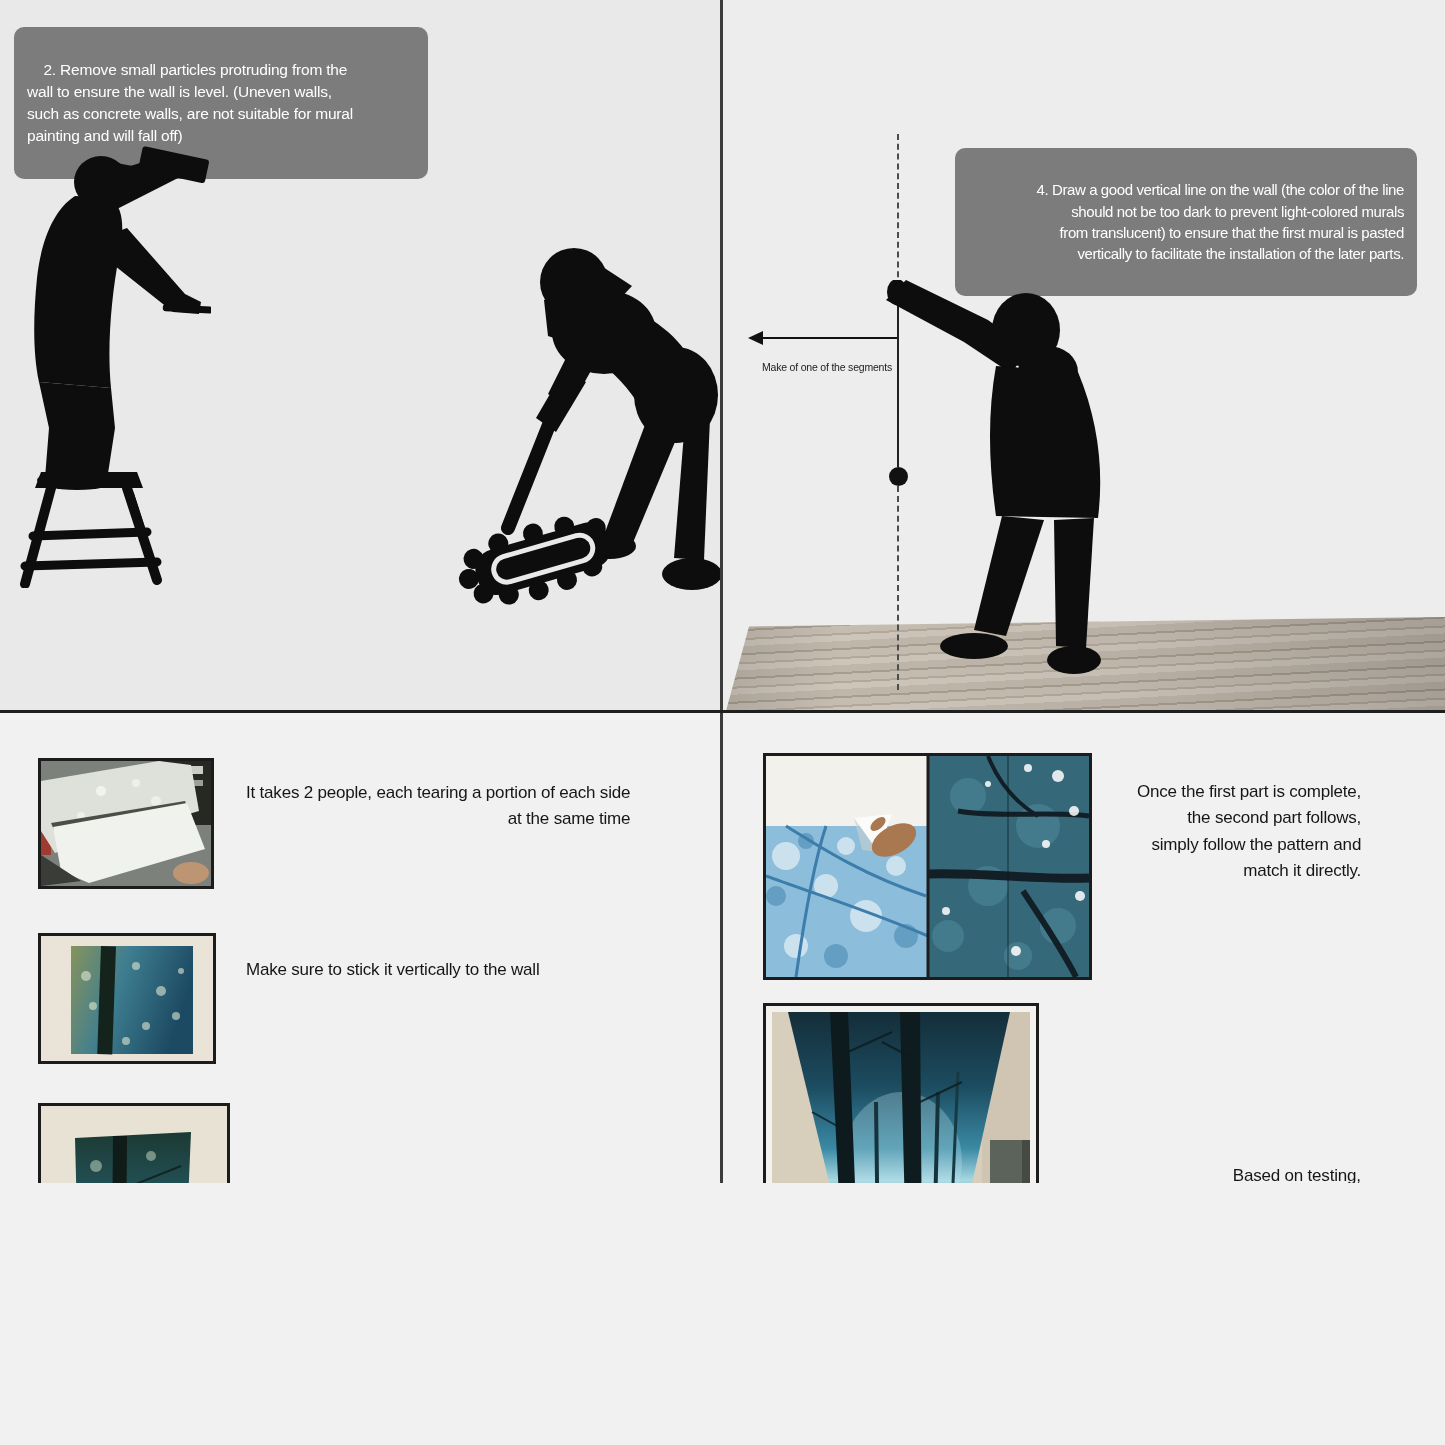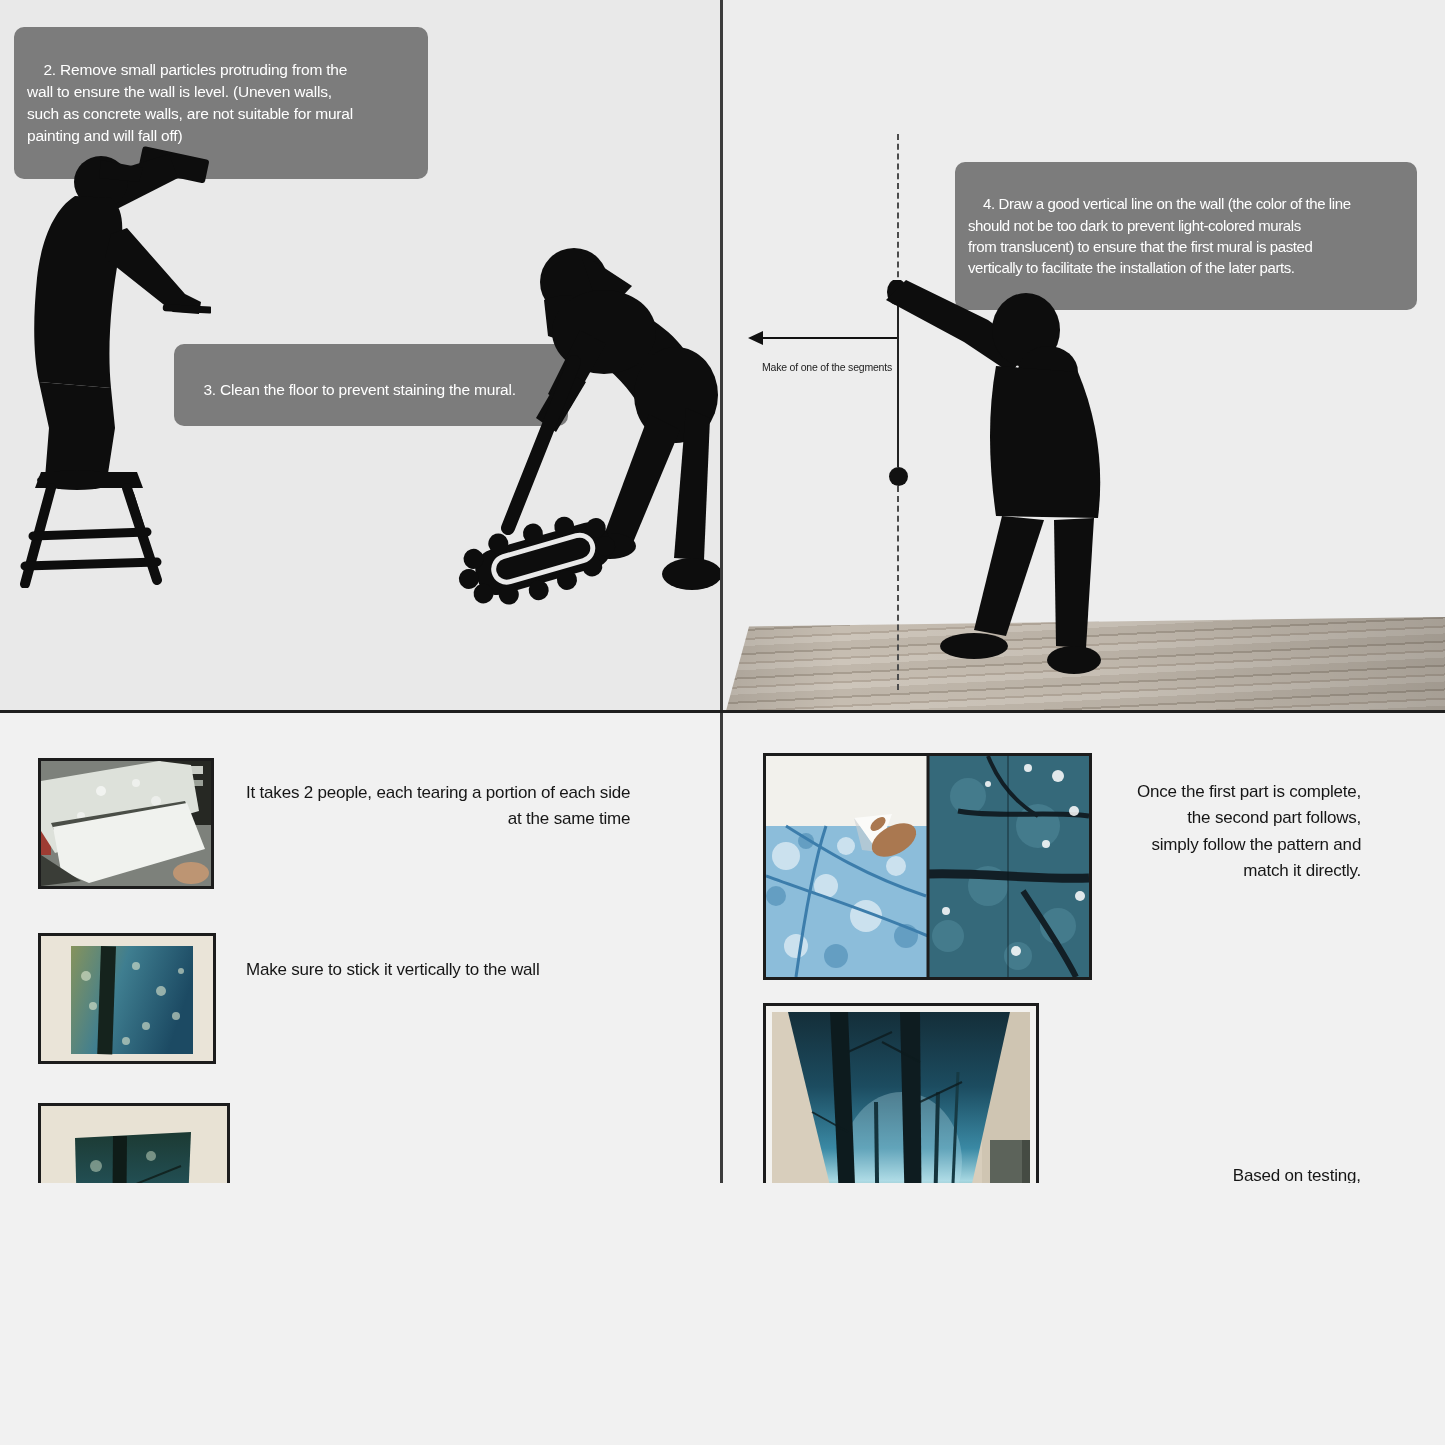--- a/index.html
+++ b/index.html
@@ -46,23 +46,20 @@
   <div class="abs q-bl"></div>
   <div class="abs q-br"></div>
 
   <div class="abs note" style="left:14px;top:27px;width:414px;box-sizing:border-box;">
     <span>2. Remove small particles protruding from the
 wall to ensure the wall is level. (Uneven walls,
 such as concrete walls, are not suitable for mural
 painting and will fall off)</span>
   </div>
 
-  <div class="abs note" style="left:174px;top:344px;width:394px;height:82px;box-sizing:border-box;padding-top:13px;">
-    <span>3. Clean the floor to prevent staining the mural.</span>
-  </div>
 
   <svg class="abs" style="left:15px;top:138px;" width="196" height="450" viewBox="0 0 196 450">
     <g class="sil">
       <rect x="128" y="8" width="68" height="24" rx="3" transform="rotate(12 128 8)"></rect>
       <polygon points="80,60 96,34 154,16 163,40 100,72"></polygon>
       <ellipse cx="86" cy="44" rx="27" ry="26"></ellipse>
       <polygon points="86,22 128,30 124,44 84,40"></polygon>
       <path d="M60 58 C38 72 26 104 22 140 C18 180 18 216 24 244 L96 250 C92 210 96 160 104 118 C110 88 108 70 96 60 Z"></path>
       <polygon points="96,96 112,90 170,156 186,164 184,176 158,174 90,120"></polygon>
       <rect x="148" y="166" width="50" height="7" rx="3" transform="rotate(3 148 166)"></rect>
@@ -107,21 +104,21 @@
           <circle cx="154" cy="324" r="10"></circle>
           <circle cx="150" cy="304" r="10"></circle>
         <circle cx="120" cy="294" r="10"></circle>
           <circle cx="88" cy="292" r="10"></circle>
           <circle cx="52" cy="292" r="10"></circle>
       </g>
       <rect x="40" y="306" width="102" height="26" rx="13" fill="none" stroke="#e9e9e9" stroke-width="5"></rect>
     </g>
   </svg>
 
-  <div class="abs note small4" style="left:955px;top:162px;width:462px;box-sizing:border-box;">
+  <div class="abs note small4" style="left:955px;top:148px;width:462px;box-sizing:border-box;text-align:right;">
     <span>4. Draw a good vertical line on the wall (the color of the line
 should not be too dark to prevent light-colored murals
 from translucent) to ensure that the first mural is pasted
 vertically to facilitate the installation of the later parts.</span>
   </div>
 
   <div class="abs wood-floor" style="left:726px;top:617px;width:719px;height:94px;"></div>
 
   <div class="abs dashed-line" style="left:897px;top:134px;height:153px;"></div>
   <div class="abs solid-line" style="left:897px;top:287px;height:180px;"></div>

